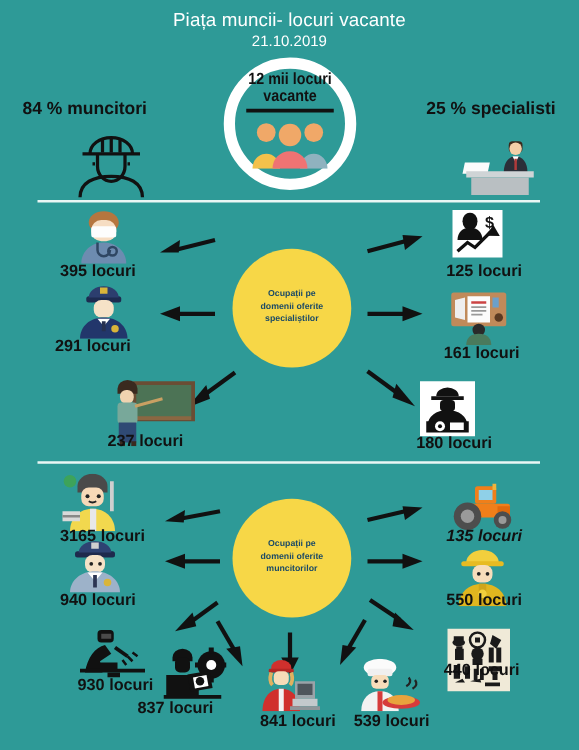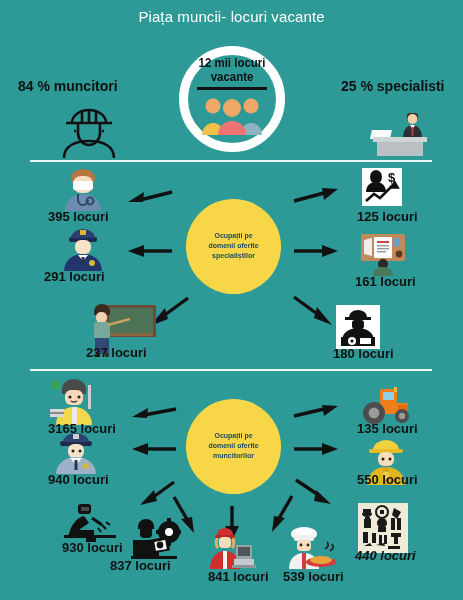--- a/index.html
+++ b/index.html
@@ -73,20 +73,21 @@
   .icon svg{display:block;}
   .wbox{background:#ffffff;}
   .beigebox{background:#f0ead8;}
 </style>
 </head>
 <body>
 
 <div class="stage">
 
   <div class="abs" id="title">Piața muncii- locuri vacante</div>
+  <div class="abs" id="subtitle">21.10.2019</div>
 
   <div class="abs" id="badge"></div>
   <div class="abs" id="badge-text">
     <span>12 mii locuri</span><br>
     <span>vacante</span>
   </div>
   <div class="abs" id="badge-rule"></div>
 
   <div class="abs people icon">
     <svg width="66" height="40" viewBox="0 0 66 40">
@@ -430,21 +431,21 @@
       <rect x="23" y="7" width="11" height="8" fill="#8fd0e8"></rect>
       <rect x="14" y="18" width="34" height="11" rx="2" fill="#f07f1a"></rect>
       <rect x="38" y="20" width="10" height="7" fill="#e06a0c"></rect>
       <circle cx="14" cy="28" r="11" fill="#4d4d4d"></circle>
       <circle cx="14" cy="28" r="5.4" fill="#9a9a9a"></circle>
       <circle cx="42" cy="31" r="7" fill="#4d4d4d"></circle>
       <circle cx="42" cy="31" r="3.2" fill="#9a9a9a"></circle>
       <rect x="34" y="2" width="3" height="5" fill="#f2b43d"></rect>
     </svg>
   </div>
-  <div class="abs item-label" style="left:357px;top:421px;">135 locuri</div>
+  <div class="abs item-label" style="left:357px;top:421px;font-style:italic;">135 locuri</div>
 
   <div class="abs icon" style="left:363px;top:437px;">
     <svg width="46" height="48" viewBox="0 0 46 48">
       <path d="M10 13a13 10 0 0 1 26 0z" fill="#f2cf3d"></path>
       <rect x="6" y="12" width="34" height="4" rx="2" fill="#e7bb22"></rect>
       <rect x="15" y="15" width="16" height="14" rx="6" fill="#f7ddbb"></rect>
       <circle cx="20" cy="22" r="1.5" fill="#222"></circle>
         <circle cx="27" cy="22" r="1.5" fill="#222"></circle>
       <path d="M4 48c0-11 8-18 19-18s19 7 19 18z" fill="#e0b61f"></path>
       <rect x="20" y="30" width="6" height="18" fill="#cfa519"></rect>
@@ -471,15 +472,15 @@
         <rect x="12" y="28" width="4" height="10"></rect>
         <rect x="19" y="30" width="3" height="9"></rect>
           <rect x="24" y="30" width="3" height="9"></rect>
         <path d="M31 28h10v4H31z"></path>
           <rect x="34" y="32" width="4" height="7"></rect>
         <path d="M4 41l6-3 2 3zM16 40l8-2 1 3z"></path>
         <rect x="28" y="41" width="12" height="3"></rect>
       </g>
     </svg>
   </div>
-  <div class="abs item-label" style="left:355px;top:548px;font-style:italic;">440 locuri</div>
+  <div class="abs item-label" style="left:355px;top:528px;">440 locuri</div>
 
 </div>
 
 </body></html>

